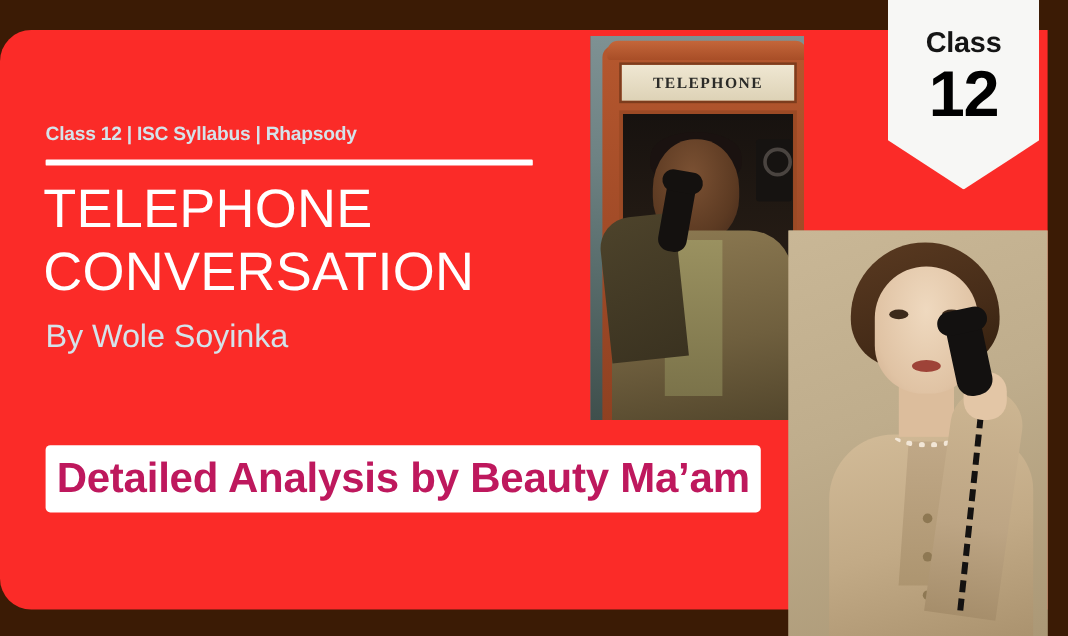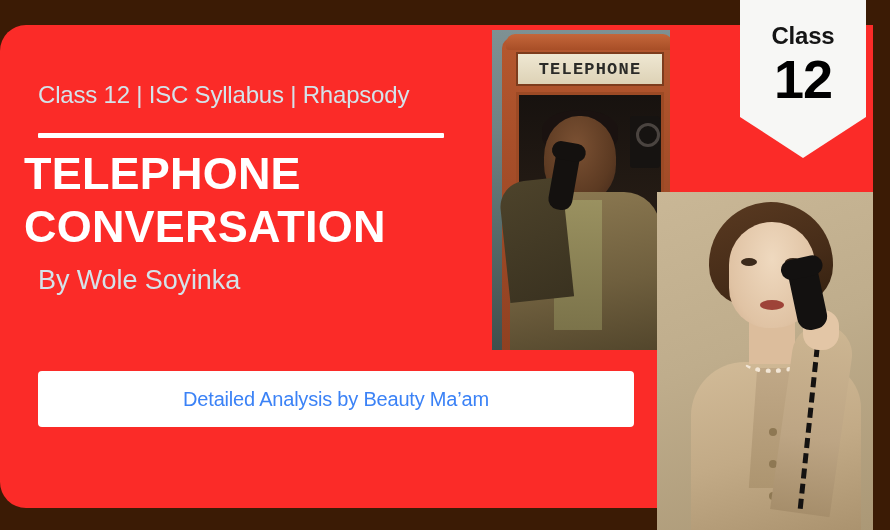--- a/index.html
+++ b/index.html
@@ -26,44 +26,44 @@
     width: 873px;
     height: 483px;
     background: #fb2b28;
     border-radius: 26px 0 0 26px;
   }
 
   
   .eyebrow {
     position: absolute;
     left: 38px;
-    top: 81px;
-    font-size: 24px;
-    font-weight: 400;
+    top: 104px;
+    font-size: 16px;
+    font-weight: 700;
     letter-spacing: -0.2px;
     color: #d4e3ea;
     white-space: nowrap;
   }
   .divider {
     position: absolute;
     left: 38px;
     top: 133px;
     width: 406px;
     height: 5px;
     background: #ffffff;
     border-radius: 1px;
   }
   .title {
     position: absolute;
-    left: 24px;
+    left: 36px;
     top: 148px;
     width: 430px;
     font-size: 45px;
     line-height: 1.17;
-    font-weight: 700;
+    font-weight: 400;
     letter-spacing: 0.2px;
     color: #ffffff;
   }
   .byline {
     position: absolute;
     left: 38px;
     top: 265px;
     font-size: 27px;
     font-weight: 400;
     letter-spacing: -0.1px;
@@ -78,24 +78,24 @@
     top: 371px;
     width: 596px;
     height: 56px;
     background: #ffffff;
     border-radius: 4px;
     display: flex;
     align-items: center;
     justify-content: center;
   }
   .analysis-banner .label {
-    font-size: 20px;
-    font-weight: 400;
+    font-size: 35px;
+    font-weight: 700;
     letter-spacing: -0.2px;
-    color: #3b82f6;
+    color: #be185d;
     white-space: nowrap;
   }
 
   
   .photo-booth {
     position: absolute;
     left: 492px;
     top: 30px;
     width: 178px;
     height: 320px;
@@ -132,25 +132,25 @@
     top: 22px;
     right: 6px;
     height: 30px;
     background: linear-gradient(180deg, #efe7d2, #ddd2b6);
     border: 2px solid #7d3c1d;
     display: flex;
     align-items: center;
     justify-content: center;
   }
   .booth-sign span {
-    font-size: 17px;
+    font-size: 13px;
     font-weight: 700;
     letter-spacing: 1.2px;
     color: #2b2b28;
-    font-family: Liberation Mono, monospace;
+    font-family: Liberation Serif, serif;
   }
   .booth-window {
     position: absolute;
     left: 24px;
     top: 62px;
     right: 6px;
     bottom: -10px;
     background: linear-gradient(180deg, #17120f 0%, #241b14 40%, #2d2219 100%);
     border: 3px solid #9c4a25;
   }

